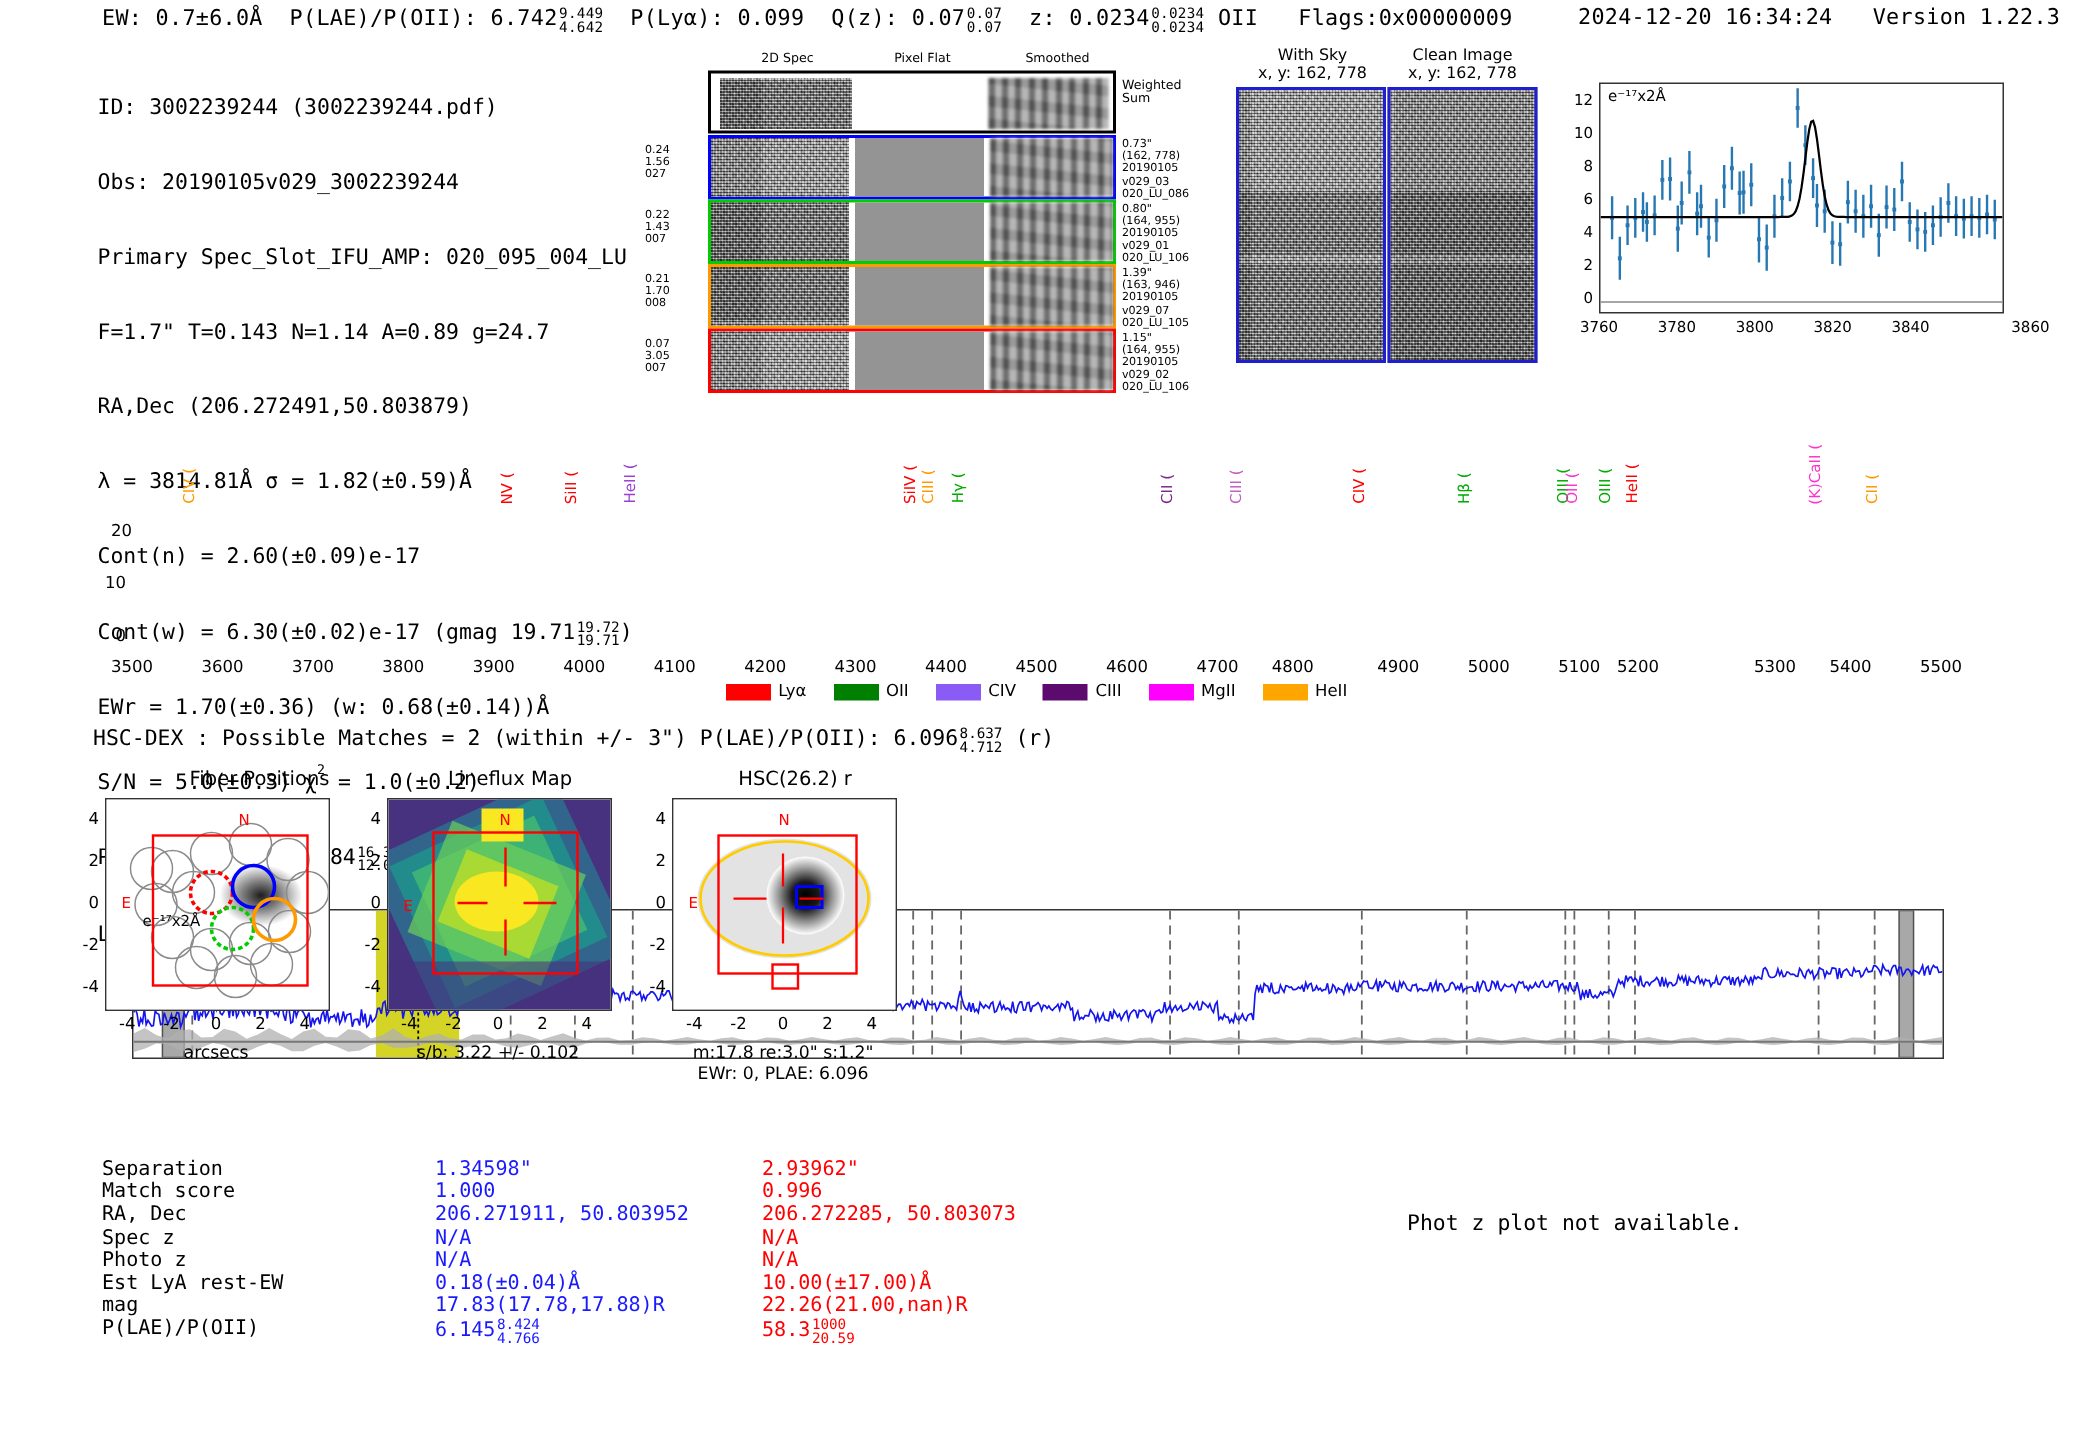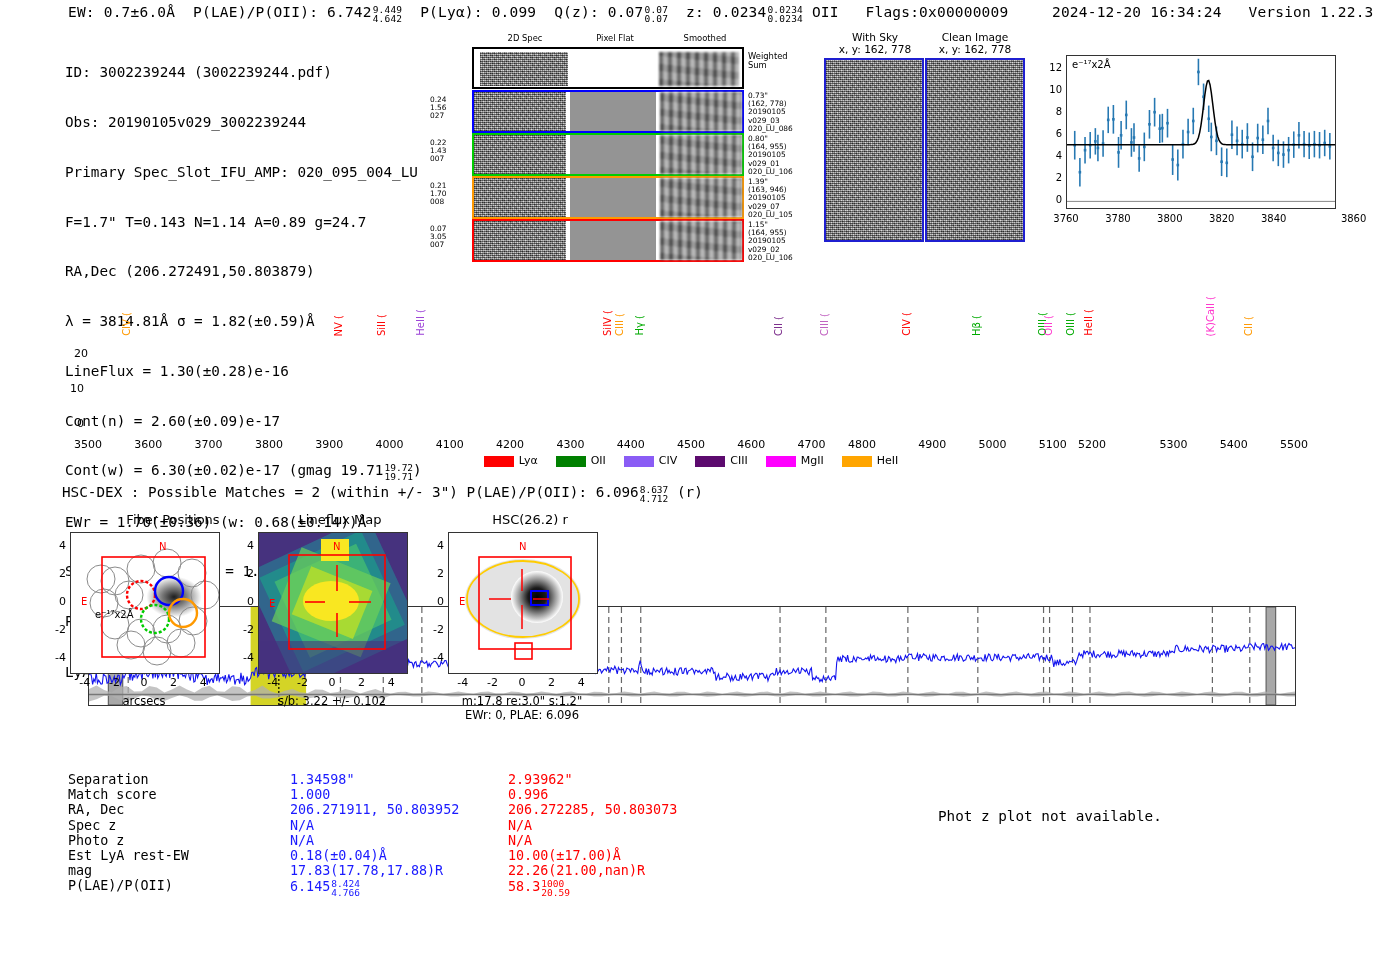--- a/index.html
+++ b/index.html
@@ -87,21 +87,20 @@
   <span>Version 1.22.3</span>
 </div>
 
 <div class="abs mono" id="infoblock">
   <div>ID: 3002239244 (3002239244.pdf)</div>
   <div>Obs: 20190105v029_3002239244</div>
   <div>Primary Spec_Slot_IFU_AMP: 020_095_004_LU</div>
   <div>F=1.7"  T=0.143  N=1.14  A=0.89  g=24.7</div>
   <div>RA,Dec (206.272491,50.803879)</div>
   <div>λ = 3814.81Å  σ = 1.82(±0.59)Å</div>
-  <div>LineFlux = 1.30(±0.28)e-16</div>
   <div>Cont(n) = 2.60(±0.09)e-17</div>
   <div><span>Cont(w) = 6.30(±0.02)e-17 (gmag 19.71</span><span class="frac"><span>19.72</span><span>19.71</span></span><span>)</span></div>
   <div>EWr = 1.70(±0.36) (w: 0.68(±0.14))Å</div>
   <div><span>S/N = 5.0(±0.3)   χ</span><sup>2</sup><span> = 1.0(±0.2)</span></div>
   <div><span>P(LAE)/P(OII): 13.84</span><span class="frac"><span>16.37</span><span>12.03</span></span><span> (w: 8.065</span><span class="frac"><span>10.49</span><span>6.609</span></span><span>)</span></div>
   <div>LyA z = 2.1380  OII z = 0.0233</div>
 </div>
 
 <div class="abs" id="specpanel">
   <div class="ptitle" style="left:62px;top:0;width:66px;text-align:center;">2D Spec</div>
@@ -504,21 +503,21 @@
 <div class="tickl" style="left: 546.4px; top: 438px; width: 48px; text-align: center; position: absolute; font-size: 11px;">4300</div>
 <div class="tickl" style="left: 606.7px; top: 438px; width: 48px; text-align: center; position: absolute; font-size: 11px;">4400</div>
 <div class="tickl" style="left: 667px; top: 438px; width: 48px; text-align: center; position: absolute; font-size: 11px;">4500</div>
 <div class="tickl" style="left: 727.3px; top: 438px; width: 48px; text-align: center; position: absolute; font-size: 11px;">4600</div>
 <div class="tickl" style="left: 787.6px; top: 438px; width: 48px; text-align: center; position: absolute; font-size: 11px;">4700</div>
 <div class="tickl" style="left: 847.9px; top: 438px; width: 48px; text-align: left; position: absolute; font-size: 11px;">4800</div>
 <div class="tickl" style="left: 908.2px; top: 438px; width: 48px; text-align: center; position: absolute; font-size: 11px;">4900</div>
 <div class="tickl" style="left: 968.5px; top: 438px; width: 48px; text-align: center; position: absolute; font-size: 11px;">5000</div>
 <div class="tickl" style="left: 1028.8px; top: 438px; width: 48px; text-align: center; position: absolute; font-size: 11px;">5100</div>
 <div class="tickl" style="left: 1078px; top: 438px; width: 48px; position: absolute; font-size: 11px;">5200</div>
-<div class="tickl" style="left: 1149.4px; top: 438px; width: 48px; text-align: center; position: absolute; font-size: 11px;">5300</div>
+<div class="tickl" style="left: 1149.4px; top: 438px; width: 48px; text-align: right; position: absolute; font-size: 11px;">5300</div>
 <div class="tickl" style="left: 1209.7px; top: 438px; width: 48px; text-align: center; position: absolute; font-size: 11px;">5400</div>
 <div class="tickl" style="left: 1270px; top: 438px; width: 48px; text-align: center; position: absolute; font-size: 11px;">5500</div>
 <div class="tickl" style="left: 44px; top: 651px; width: 22px; text-align: right; position: absolute; font-size: 11px;">-4</div>
 <div class="tickl" style="left: 68.8px; top: 676px; width: 32px; text-align: center; position: absolute; font-size: 11px;">-4</div>
 <div class="tickl" style="left: 44px; top: 623px; width: 22px; text-align: right; position: absolute; font-size: 11px;">-2</div>
 <div class="tickl" style="left: 98.4px; top: 676px; width: 32px; text-align: center; position: absolute; font-size: 11px;">-2</div>
 <div class="tickl" style="left: 44px; top: 595px; width: 22px; text-align: right; position: absolute; font-size: 11px;">0</div>
 <div class="tickl" style="left: 128px; top: 676px; width: 32px; text-align: center; position: absolute; font-size: 11px;">0</div>
 <div class="tickl" style="left: 44px; top: 567px; width: 22px; text-align: right; position: absolute; font-size: 11px;">2</div>
 <div class="tickl" style="left: 157.6px; top: 676px; width: 32px; text-align: center; position: absolute; font-size: 11px;">2</div>

